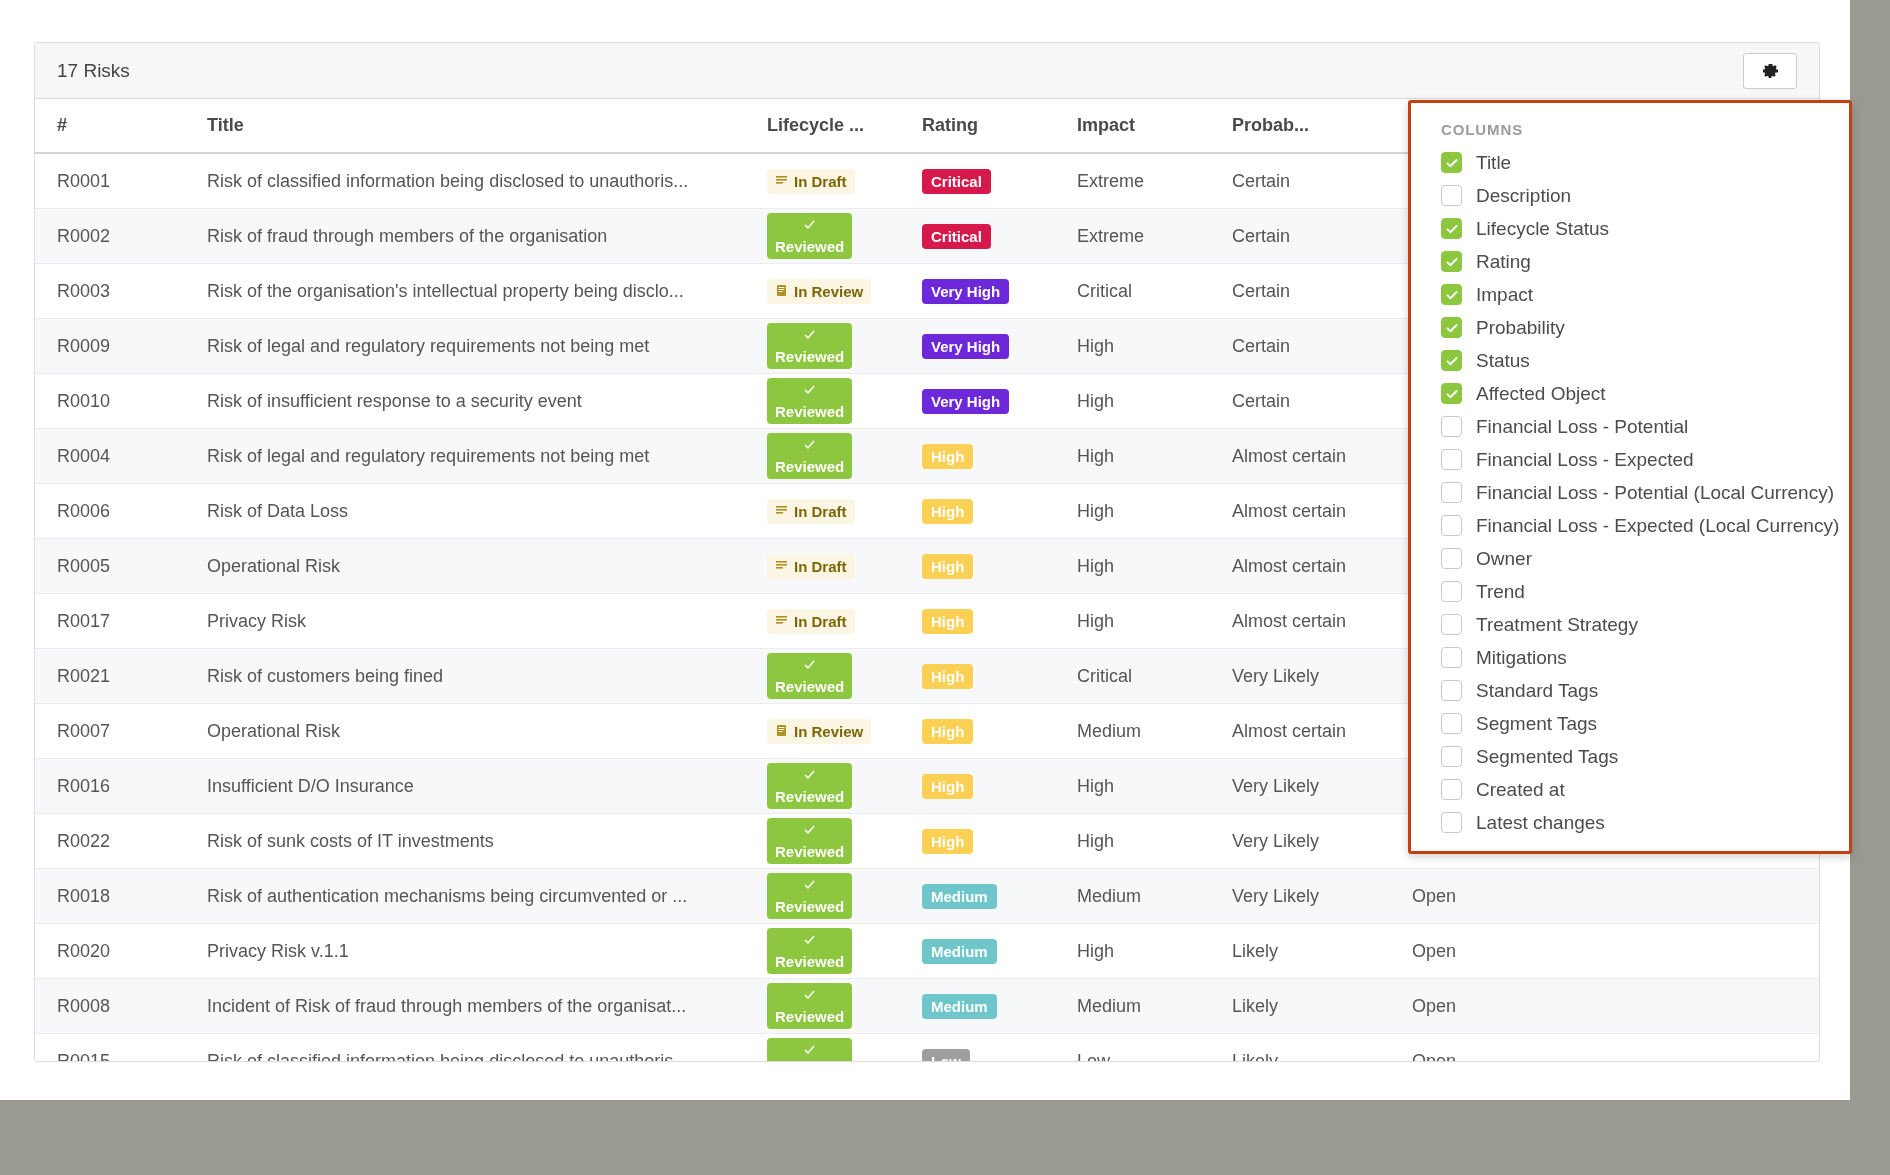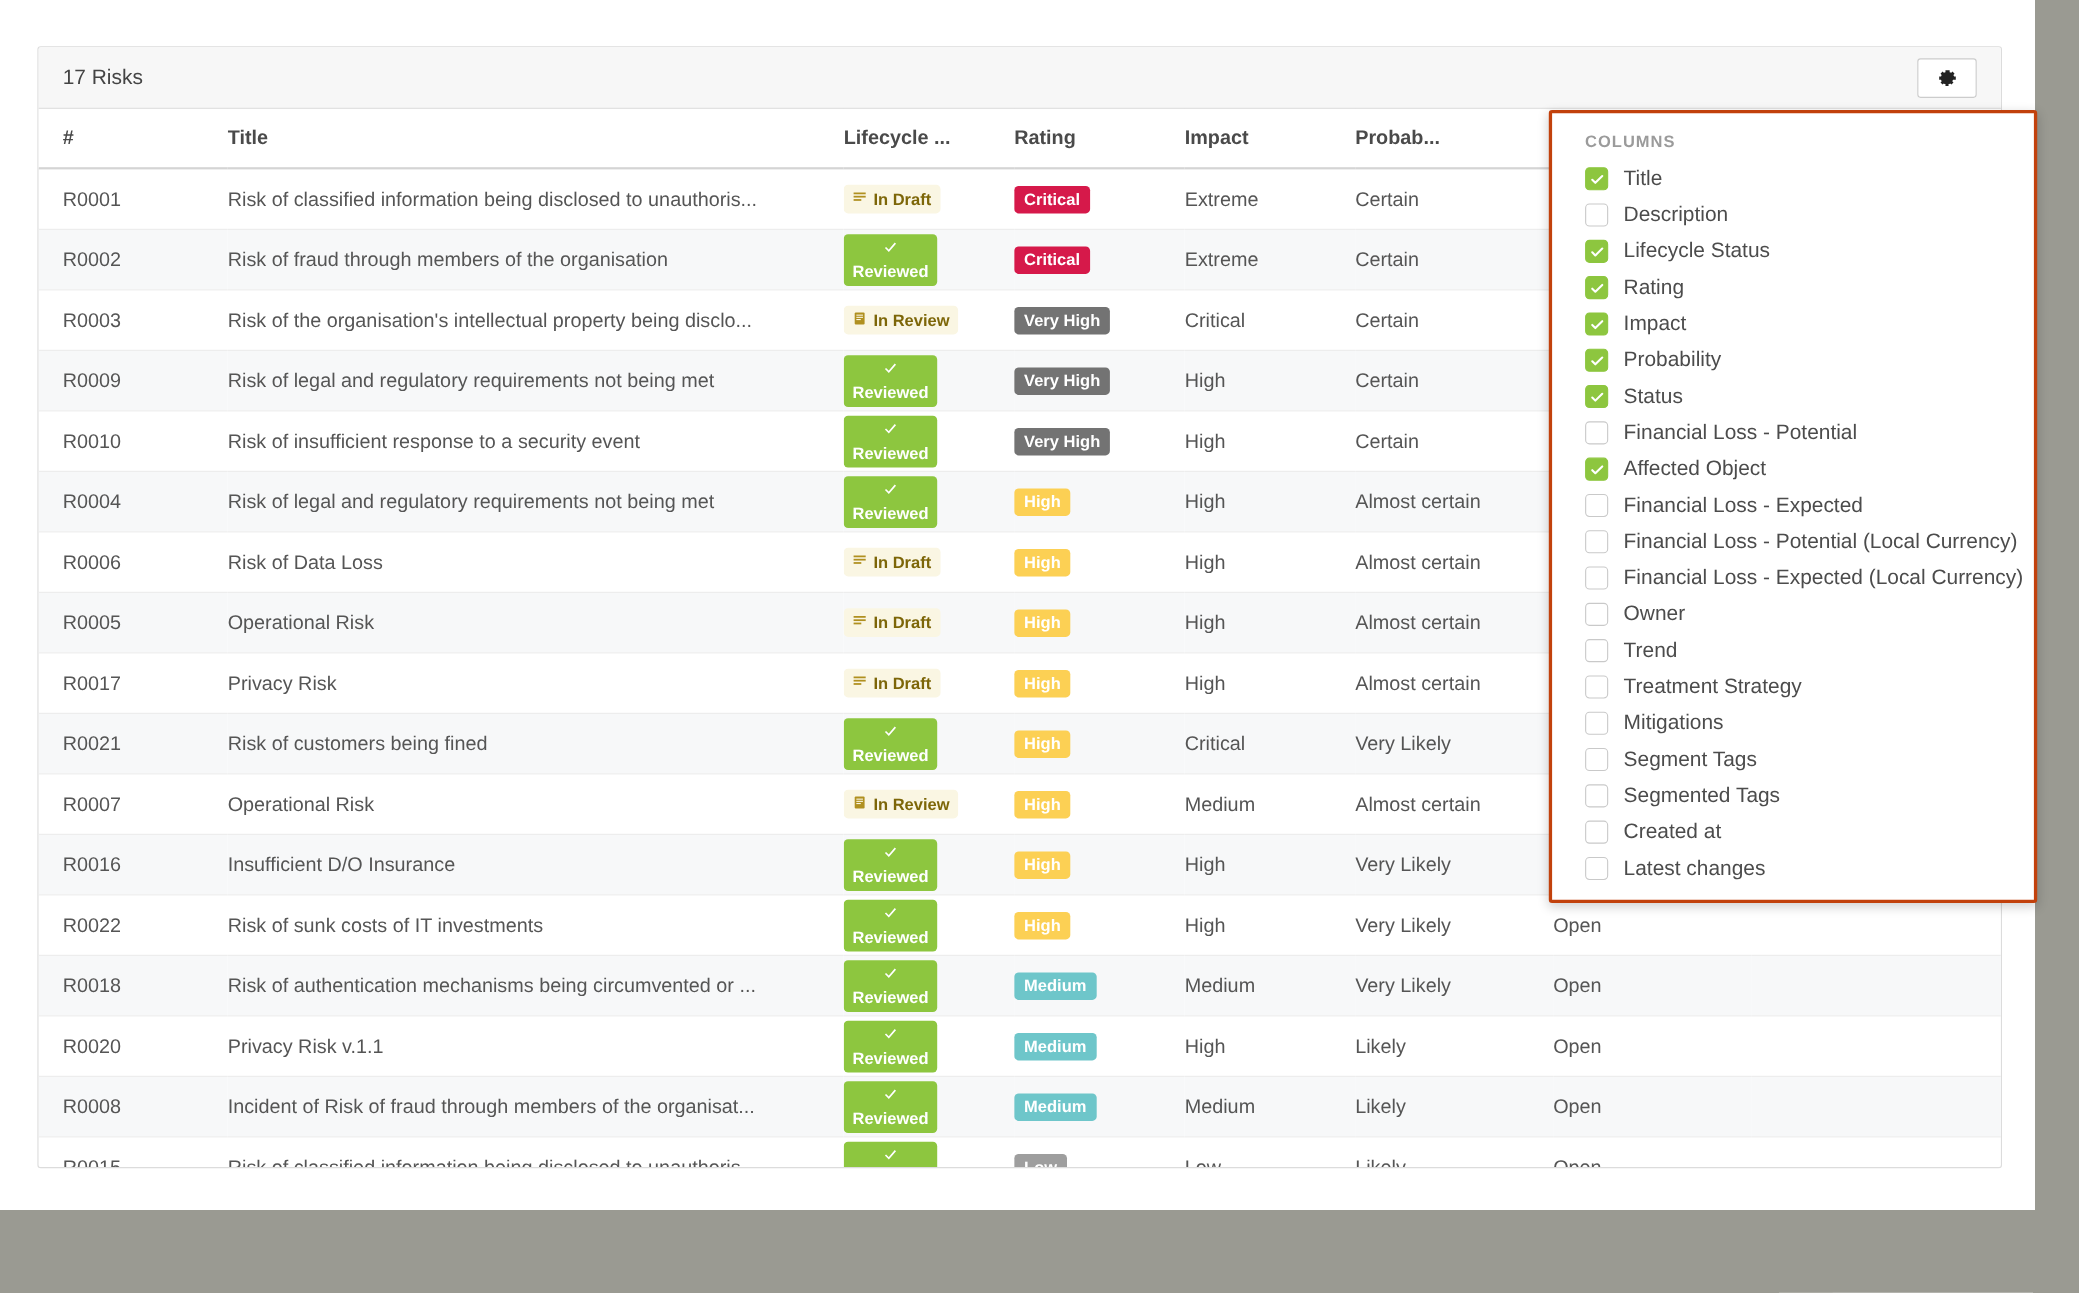--- a/index.html
+++ b/index.html
@@ -123,21 +123,21 @@
     display: inline-block;
     border-radius: 4px;
     font-size: 15px;
     font-weight: bold;
     color: #ffffff;
     padding: 5px 9px;
     line-height: 1;
     white-space: nowrap;
   }
   .rbadge.r-critical { background: #d6194a; }
-  .rbadge.r-veryhigh { background: #737373; }
+  .rbadge.r-veryhigh { background: #6d28d9; }
   .rbadge.r-high     { background: #fcd054; }
   .rbadge.r-medium   { background: #6ec6ca; }
   .rbadge.r-low      { background: #9e9e9e; }
 
   
   .columns-popover {
     position: absolute;
     left: 1376px;
     top: 100px;
     width: 444px;
@@ -544,33 +544,33 @@
         </div>
         <div class="col-item">
           <span class="cb on">
             <svg width="14" height="14" viewBox="0 0 14 14">
               <path d="M2.5 7.4l2.8 2.8L11.6 4" stroke="#ffffff" stroke-width="1.9" fill="none" stroke-linecap="round" stroke-linejoin="round"></path>
             </svg>
           </span>
           <span class="col-text">Status</span>
         </div>
         <div class="col-item">
-          <span class="cb off"></span>
-          <span class="col-text">Financial Loss - Potential</span>
-        </div>
-        <div class="col-item">
           <span class="cb on">
             <svg width="14" height="14" viewBox="0 0 14 14">
               <path d="M2.5 7.4l2.8 2.8L11.6 4" stroke="#ffffff" stroke-width="1.9" fill="none" stroke-linecap="round" stroke-linejoin="round"></path>
             </svg>
           </span>
           <span class="col-text">Affected Object</span>
         </div>
         <div class="col-item">
           <span class="cb off"></span>
+          <span class="col-text">Financial Loss - Potential</span>
+        </div>
+        <div class="col-item">
+          <span class="cb off"></span>
           <span class="col-text">Financial Loss - Expected</span>
         </div>
         <div class="col-item">
           <span class="cb off"></span>
           <span class="col-text">Financial Loss - Potential (Local Currency)</span>
         </div>
         <div class="col-item">
           <span class="cb off"></span>
           <span class="col-text">Financial Loss - Expected (Local Currency)</span>
         </div>
@@ -582,20 +582,24 @@
           <span class="cb off"></span>
           <span class="col-text">Trend</span>
         </div>
         <div class="col-item">
           <span class="cb off"></span>
           <span class="col-text">Treatment Strategy</span>
         </div>
         <div class="col-item">
           <span class="cb off"></span>
           <span class="col-text">Mitigations</span>
+        </div>
+        <div class="col-item">
+          <span class="cb off"></span>
+          <span class="col-text">Standard Tags</span>
         </div>
         <div class="col-item">
           <span class="cb off"></span>
           <span class="col-text">Segment Tags</span>
         </div>
         <div class="col-item">
           <span class="cb off"></span>
           <span class="col-text">Segmented Tags</span>
         </div>
         <div class="col-item">

